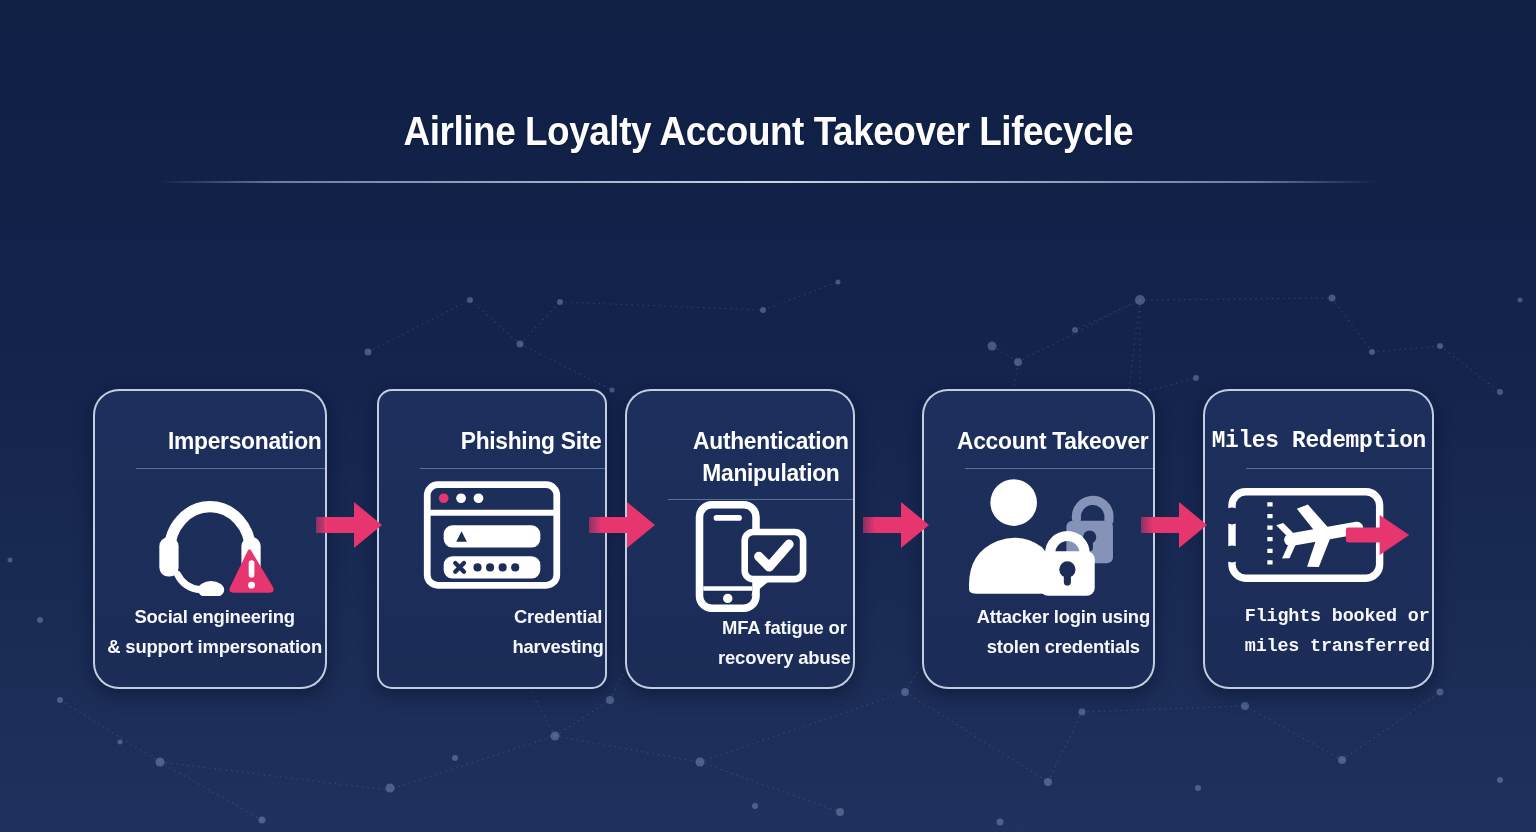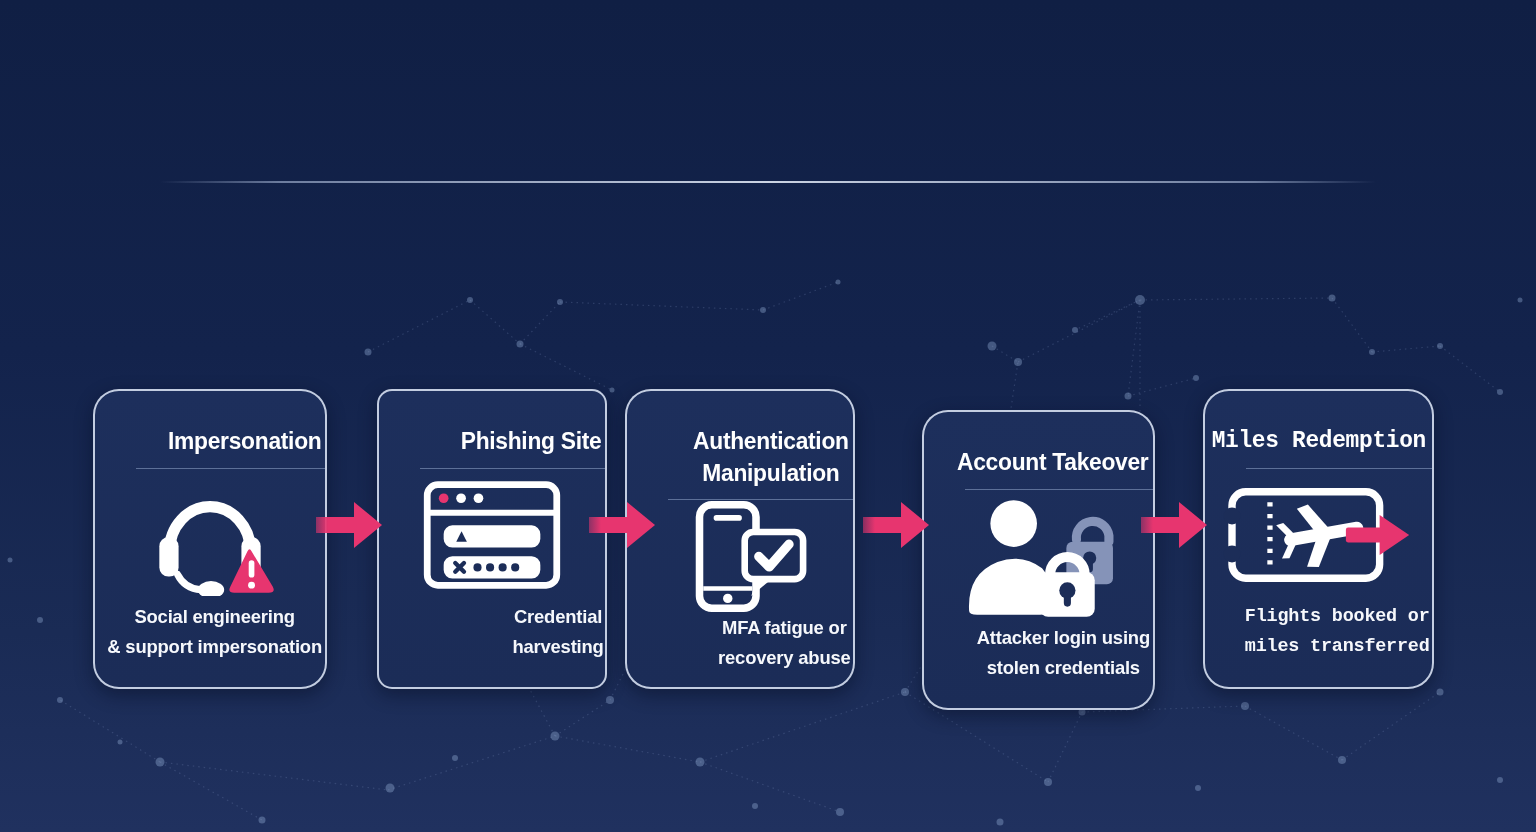--- a/index.html
+++ b/index.html
@@ -39,21 +39,21 @@
   }
   .card-icon{flex:1;display:flex;align-items:center;justify-content:center;width:100%;}
   .card-desc{
     margin-bottom:26px;color:#f6f8fc;font-size:19px;font-weight:700;line-height:1.55;
     letter-spacing:-0.2px;text-align:center;transform:scaleX(0.97);
   }
   .card-desc span{display:block;}
   .c1{left:93px;width:234px;}
   .c2{left:377px;width:230px;border-radius:15px;}
   .c3{left:625px;width:230px;}
-  .c4{left:922px;width:233px;margin-top:21px;}
+  .c4{left:922px;width:233px;}
   .c5{left:1203px;width:231px;font-family:Liberation Mono, monospace;}
   
   .flow-arrow{position:absolute;top:497px;width:66px;height:56px;z-index:3;}
   .a1{left:316px;} .a2{left:589px;} .a3{left:863px;} .a4{left:1141px;}
 </style>
 </head>
 <body>
 
 <div class="stage">
 
@@ -102,20 +102,23 @@
         <circle cx="1332" cy="298" r="3.5"></circle>
         <circle cx="1372" cy="352" r="3"></circle>
       <circle cx="1440" cy="346" r="3"></circle>
         <circle cx="1500" cy="392" r="3"></circle>
         <circle cx="40" cy="620" r="3"></circle>
       <circle cx="10" cy="560" r="2.5"></circle>
         <circle cx="1520" cy="300" r="2.5"></circle>
     </g>
   </svg>
 
+  <div class="header">
+    <h1 class="main-title">Airline Loyalty Account Takeover Lifecycle</h1>
+  </div>
   <div class="header-divider"></div>
 
   <div class="card c1">
     <div class="card-title">
       <span>Impersonation</span>
       <span></span>
     </div>
     <div class="card-divider"></div>
     <div class="card-icon">
       <svg width="152" height="122" viewBox="0 0 150 120" xmlns="http://www.w3.org/2000/svg">

